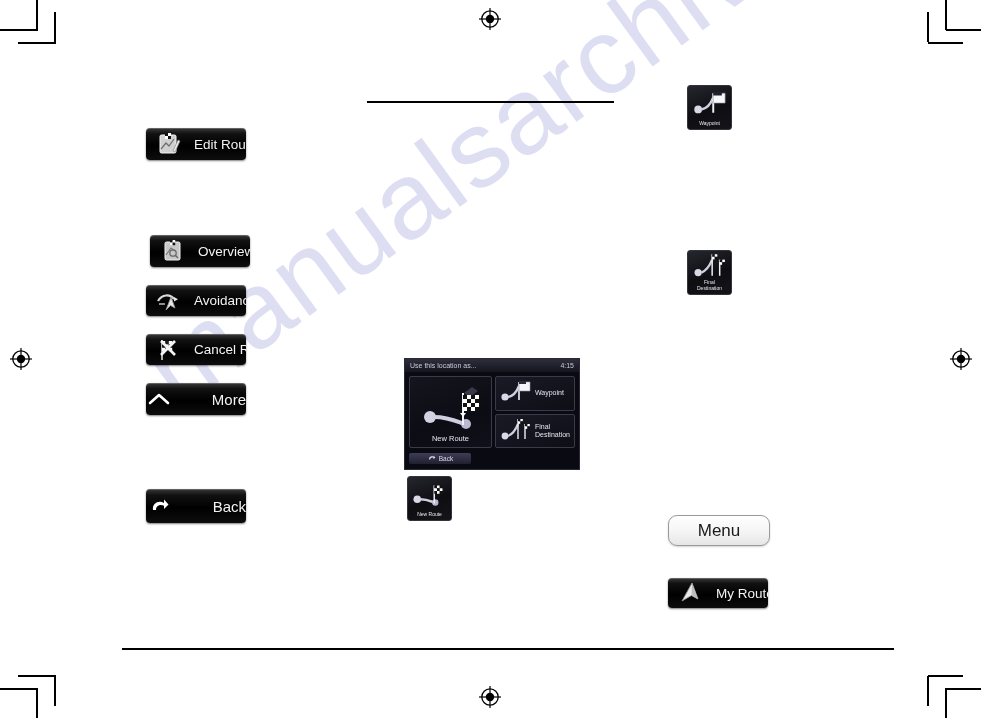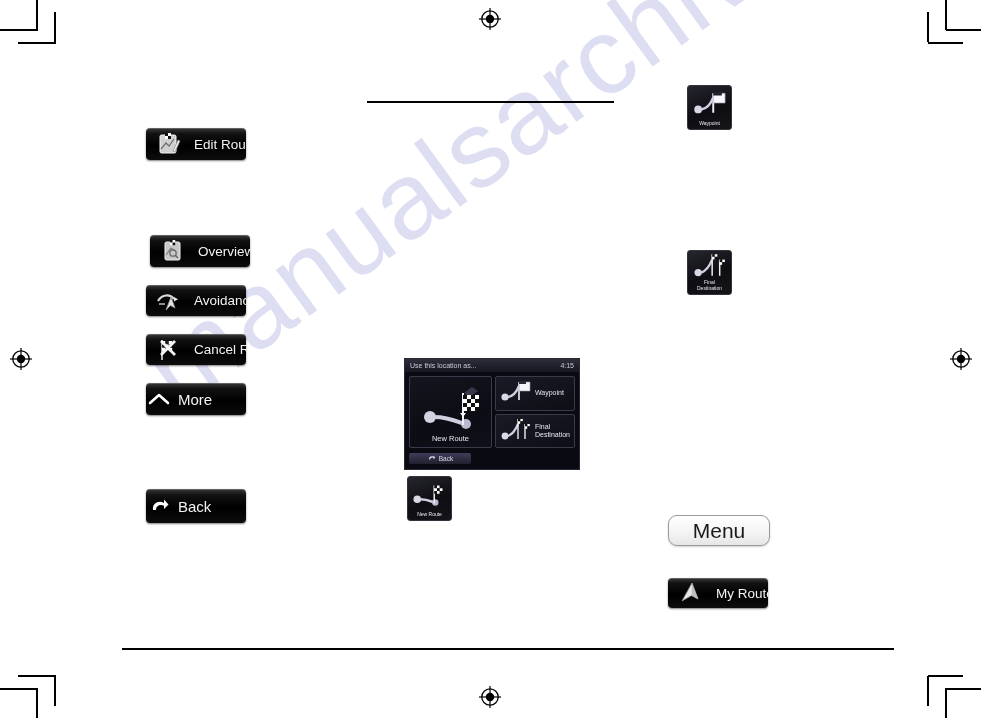--- a/index.html
+++ b/index.html
@@ -53,34 +53,34 @@
   .navbtn .icon{
     width:34px;height:34px;margin-left:6px;
     flex:0 0 auto;display:flex;align-items:center;justify-content:center;
   }
   .navbtn .lbl{
     color:#f2f2f2;
     font-size:13.5px;
     margin-left:8px;
     white-space:nowrap;
   }
-  .navbtn.centered{justify-content:flex-start;}
+  .navbtn.centered{justify-content:space-between;}
   .navbtn.centered .lbl{font-size:15px;}
 
   
   .menubtn{
     position:absolute;
     display:flex;align-items:center;justify-content:center;
     background:linear-gradient(180deg,#ffffff 0%,#f4f4f4 55%,#e6e6e6 100%);
     border:1px solid #9a9a9a;
     border-radius:9px;
     box-shadow:0 1px 2px rgba(0,0,0,.18);
     z-index:3;
   }
-  .menubtn .lbl{color:#1a1a1a;font-size:21px;}
+  .menubtn .lbl{color:#1a1a1a;font-size:17px;}
 
   
   .device{
     position:absolute;
     background:#0a0a12;
     border:1px solid #2a2a34;
     z-index:3;
     overflow:hidden;
   }
   .dev-topbar{

